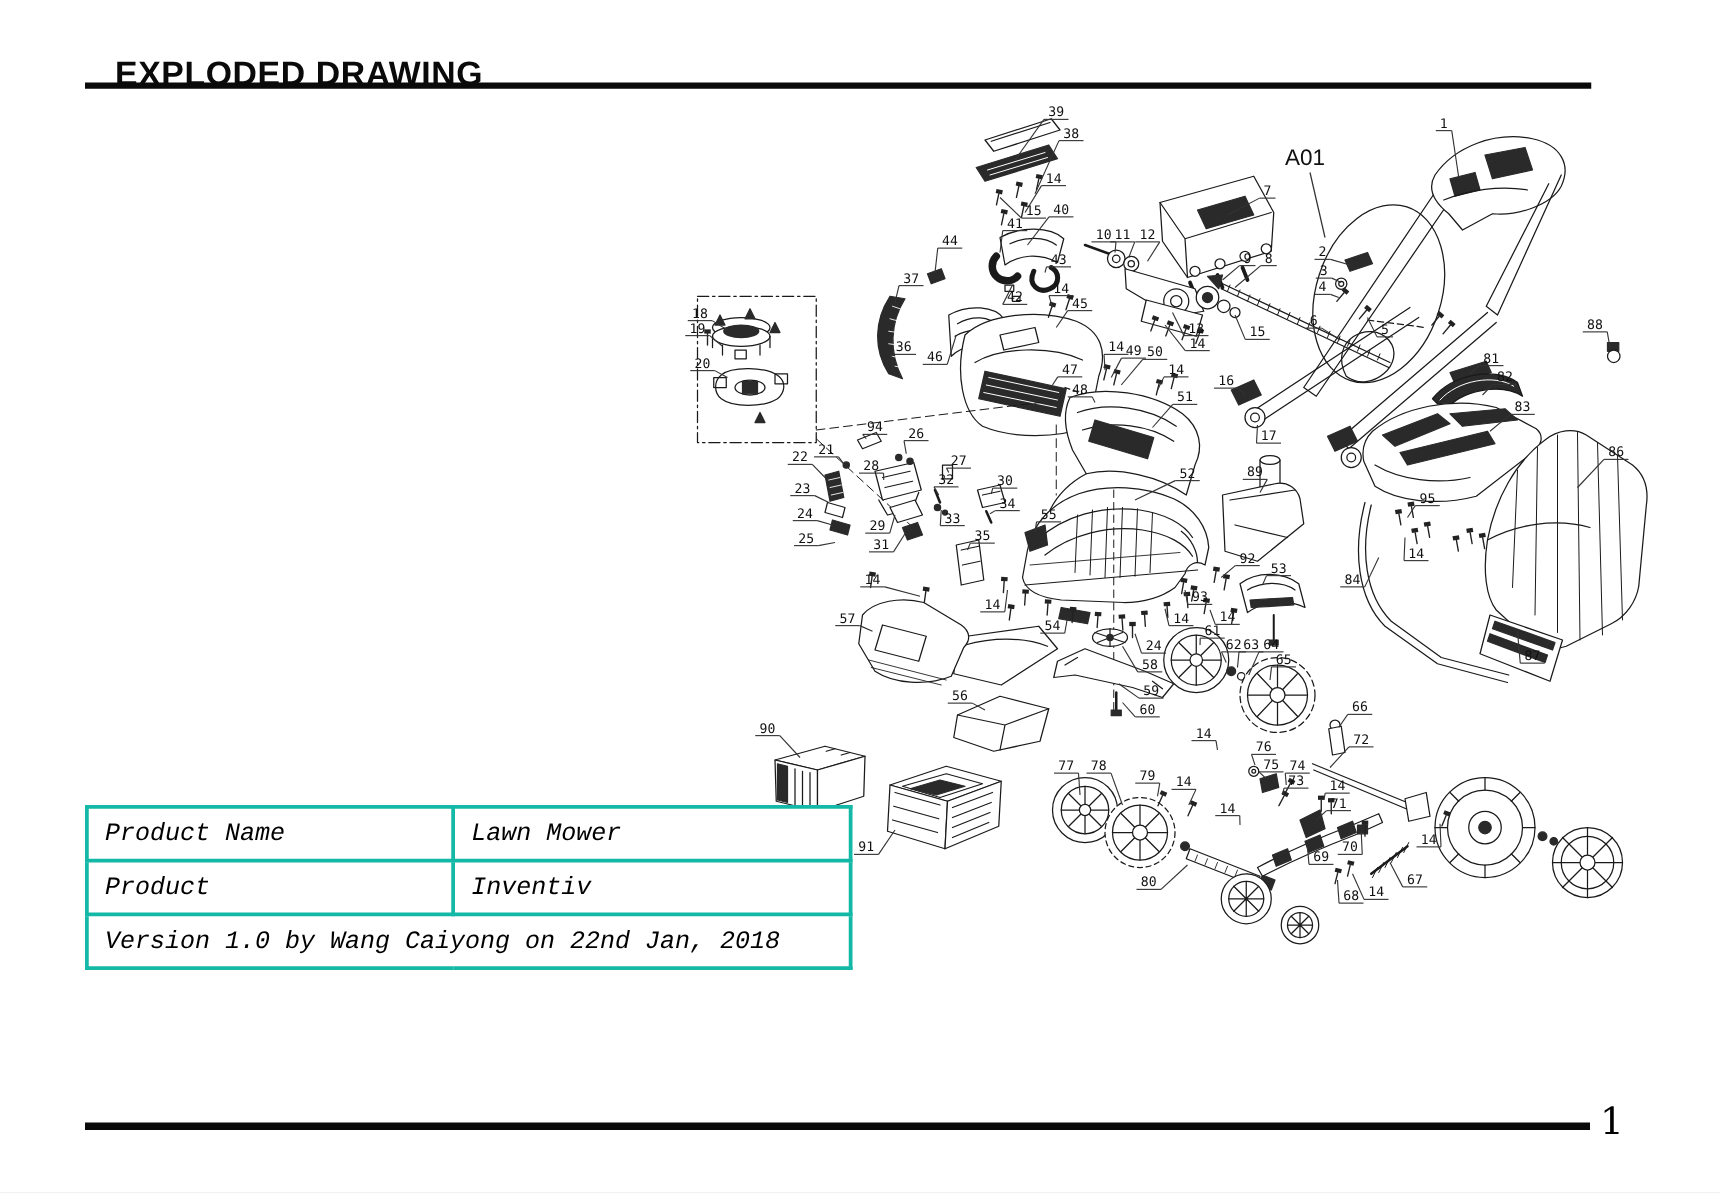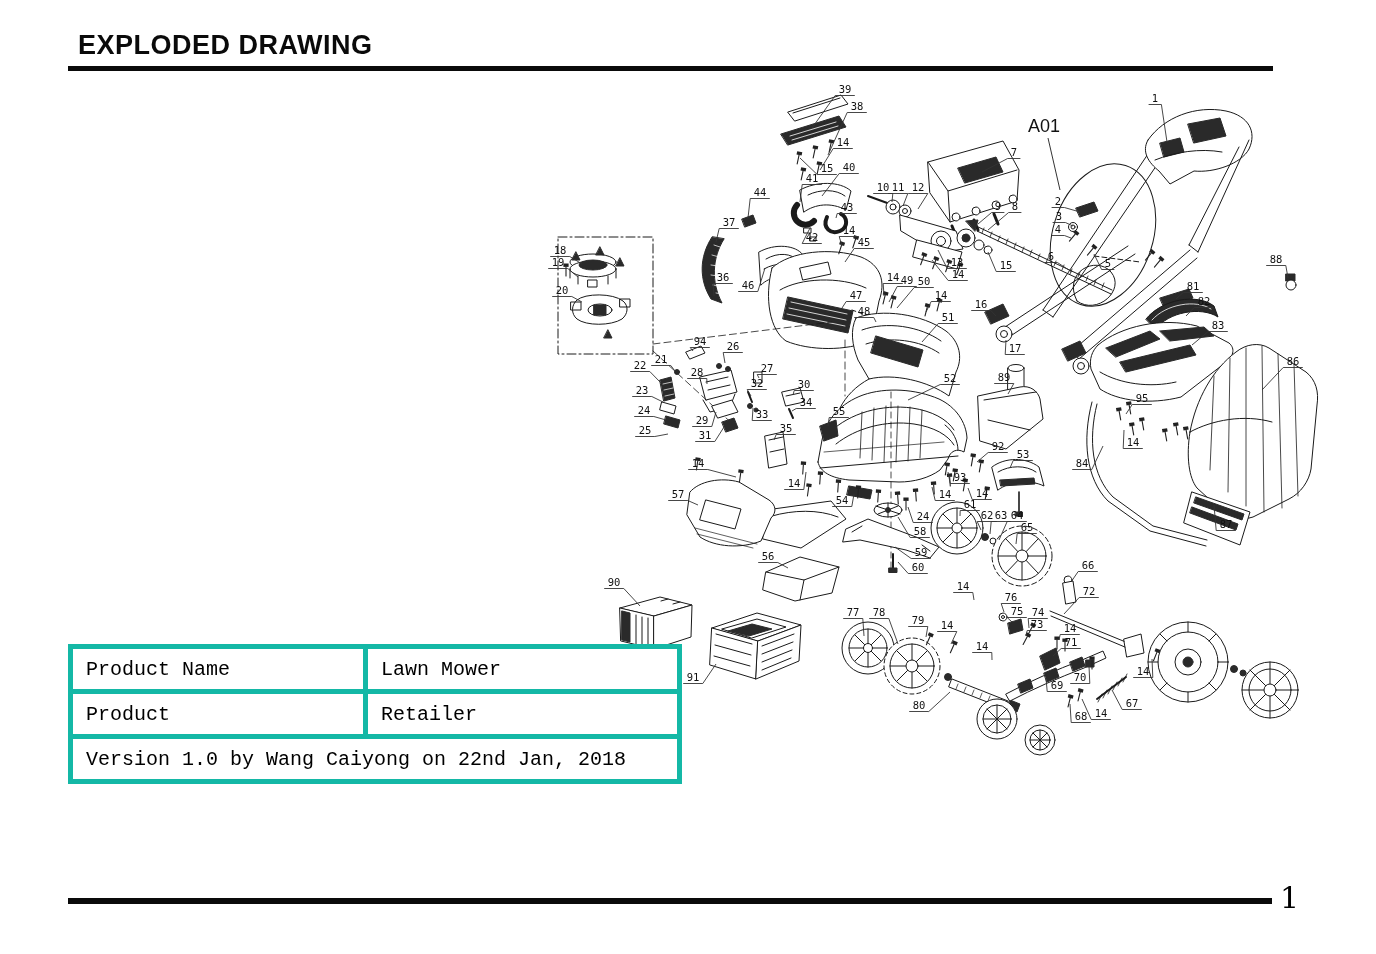--- a/index.html
+++ b/index.html
@@ -1,30 +1,30 @@
 <!DOCTYPE html>
 <html><head>
 <meta charset="utf-8">
 <style>
   html,body{margin:0;padding:0;background:#e8e8e8;}
   .page{position:relative;width:1376px;height:954px;background:#fff;overflow:hidden;
         font-family:"Liberation Sans",sans-serif;color:#000;}
-  .page-title{position:absolute;left:76px;top:28px;margin:2px;font-size:27px;font-weight:600;
+  .page-title{position:absolute;left:76px;top:28px;margin:16px;font-size:27px;font-weight:600;
               letter-spacing:.5px;color:#0a0a0a;font-family:"Liberation Sans",sans-serif;}
   .rule{position:absolute;background:#0a0a0a;}
   .rule.top{left:68px;top:66px;width:1205px;height:5px;}
   .rule.bottom{left:68px;top:898px;width:1204px;height:6px;}
   svg.diagram{position:absolute;left:0;top:0;}
   svg .dkf{fill:#2a2a2a;stroke:#2a2a2a;}
   svg text.plbl{font-family:"DejaVu Sans Mono",monospace;font-size:10.5px;fill:#111;}
   svg text.albl{font-family:"Liberation Sans",sans-serif;font-size:18px;fill:#111;}
   table.info{position:absolute;left:68px;top:644px;width:614px;border-collapse:collapse;
              font-family:"Liberation Mono",monospace;font-size:20px;color:#000;
              background:#fff;}
-  table.info td{border:5px solid #14b8a6;height:40px;padding:0 0 0 13px;white-space:nowrap;}
+  table.info td{border:3px solid #14b8a6;height:40px;padding:0 0 0 13px;white-space:nowrap;font-style:italic;}
   table.info td.c1{width:277px;}
   .page-number{position:absolute;left:1280px;top:880px;font-family:"DejaVu Serif",serif;
                font-size:30px;color:#000;}
 </style>
 </head>
 <body>
 
 <div class="page">
 
   <h1 class="page-title">EXPLODED DRAWING</h1>
@@ -754,21 +754,21 @@
   </svg>
 
   <table class="info">
     <tbody id="info-rows">
         <tr>
           <td class="c1">Product Name</td>
           <td>Lawn Mower</td>
         </tr>
         <tr>
           <td class="c1">Product</td>
-          <td>Retailer</td>
+          <td>Inventiv</td>
         </tr>
       </tbody>
     <tbody>
       <tr>
         <td colspan="2">Version 1.0 by Wang Caiyong on 22nd Jan, 2018</td>
       </tr>
     </tbody>
   </table>
 
   <div class="page-number">1</div>

